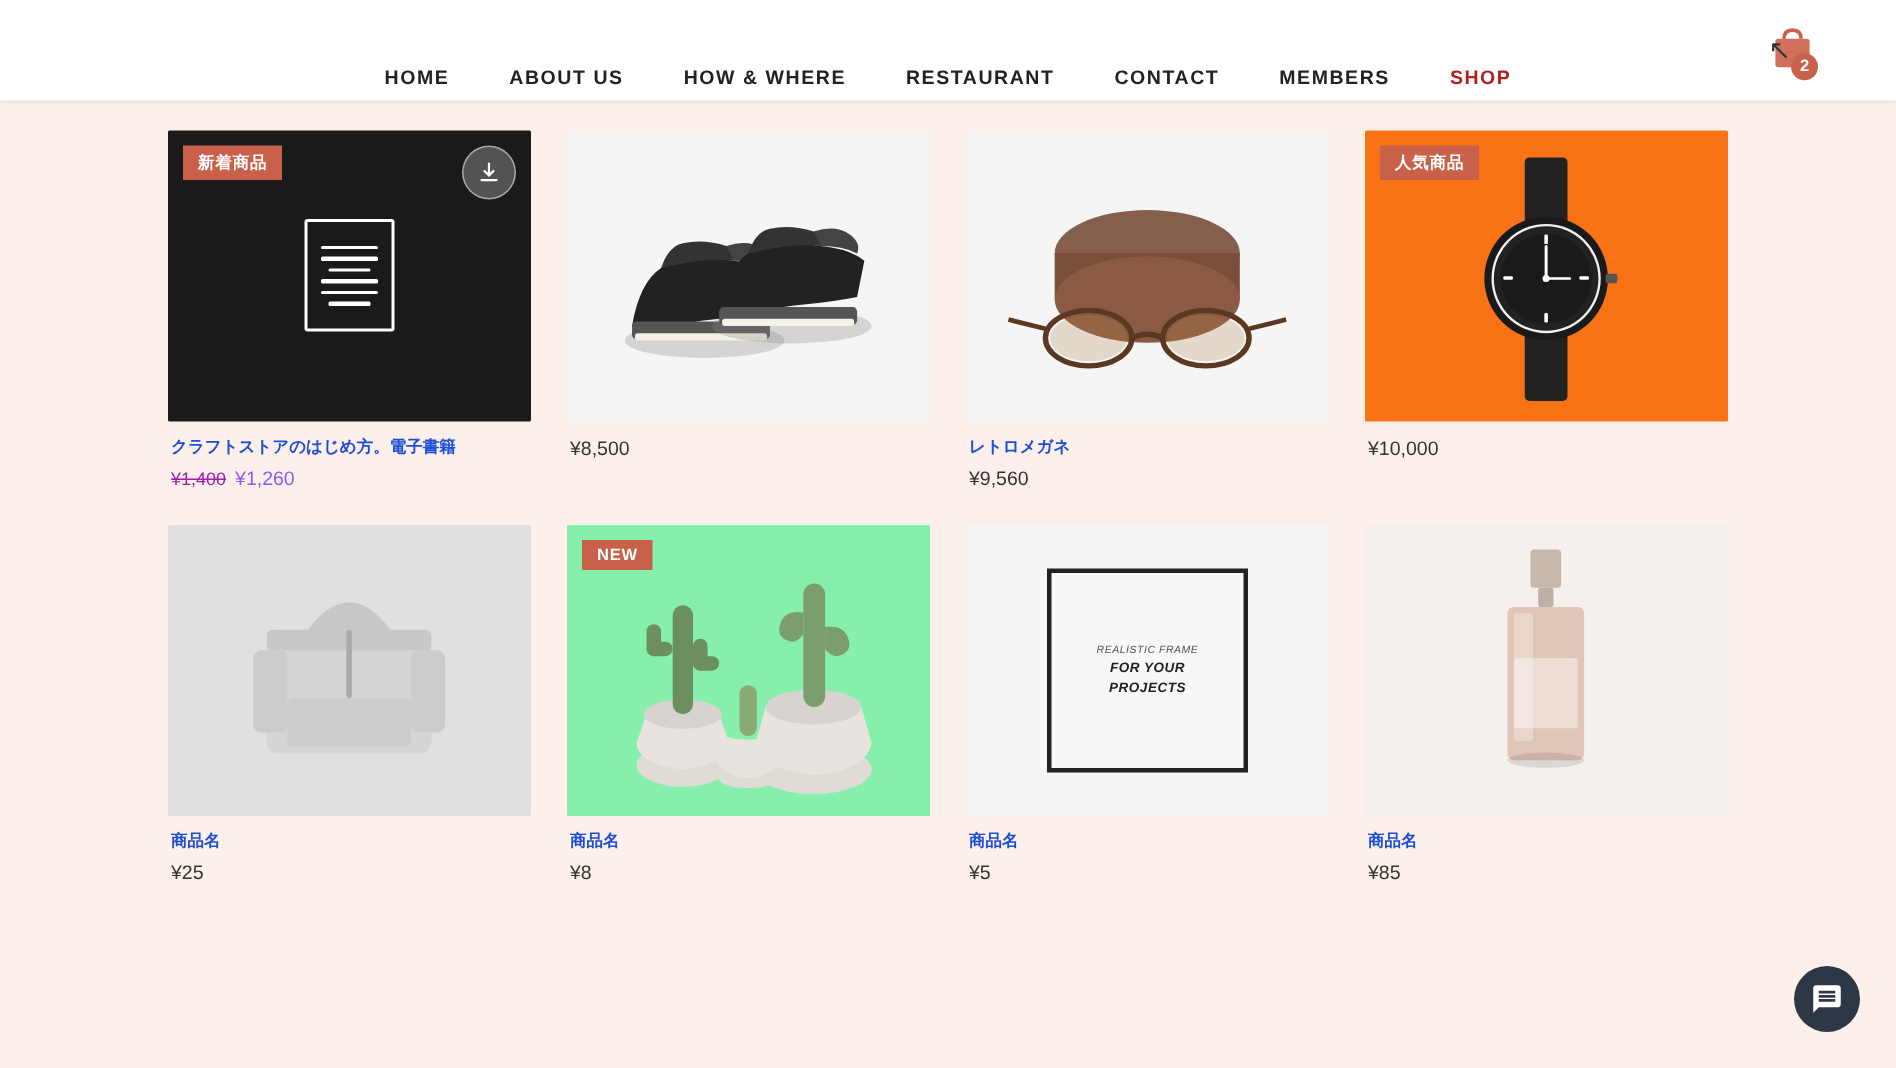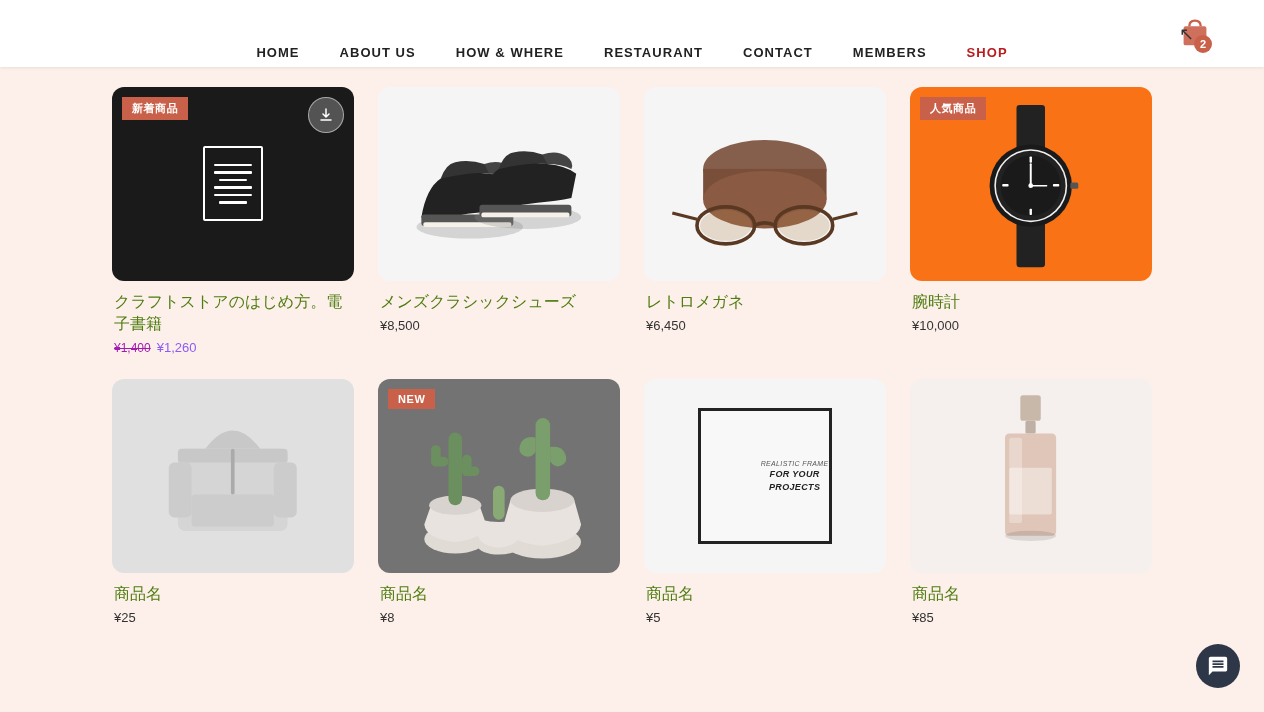--- a/index.html
+++ b/index.html
@@ -87,21 +87,21 @@
 
     .product-card {
       background: transparent;
       cursor: pointer;
     }
     .product-image-wrapper {
       position: relative;
       width: 100%;
       padding-bottom: 80%;
       overflow: hidden;
-      border-radius: 12px;
+      border-radius: 1px;
       background: #f5f5f5;
     }
     .product-image-wrapper.dark-bg {
       background: #1a1a1a;
     }
     .product-image-wrapper.light-bg {
       background: #f5f5f5;
     }
     .product-image-wrapper.white-bg {
       background: #ffffff;
@@ -169,23 +169,23 @@
       background: #fff;
       border-radius: 1px;
     }
     .ebook-icon .line.short { width: 28px; }
 
     
     .product-info {
       padding: 10px 2px 0;
     }
     .product-name {
-      font-size: 16px;
-      color: #4d7c0f;
-      font-weight: 400;
+      font-size: 11px;
+      color: #1d4ed8;
+      font-weight: 700;
       line-height: 1.4;
       margin-bottom: 5px;
     }
     .product-price {
       font-size: 13px;
       color: #333;
     }
     .price-original {
       text-decoration: line-through;
       color: #a21caf;
@@ -195,21 +195,21 @@
     .price-sale {
       color: #8b5cf6;
     }
 
     
     .frame-inner {
       width: 55%;
       height: 70%;
       border: 3px solid #222;
       display: flex;
-      align-items: flex-end;
+      align-items: center;
       justify-content: center;
       flex-direction: column;
       background: #f8f8f8;
     }
     .frame-inner-text {
       font-size: 7px;
       color: #555;
       text-align: center;
       line-height: 1.4;
       font-style: italic;
@@ -326,21 +326,20 @@
           <ellipse cx="130" cy="105" rx="55" ry="12" fill="#888" opacity="0.3"></ellipse>
           <path d="M80 95 Q85 65 100 55 Q115 45 150 50 Q170 52 180 60 L175 85 Q160 88 140 90 Q115 92 95 100 Z" fill="#222"></path>
           <path d="M100 55 Q105 40 115 38 Q130 35 145 40 Q155 43 150 50 Q135 48 115 52 Z" fill="#333"></path>
           <path d="M145 40 Q160 35 170 42 Q178 48 175 55 Q165 50 150 50 Z" fill="#444"></path>
           <rect x="80" y="92" width="95" height="12" rx="3" fill="#555"></rect>
           <rect x="82" y="100" width="91" height="5" rx="2" fill="#f5f0e8"></rect>
         </svg>
       </div>
     </div>
     <div class="product-info">
-      <div class="product-name">メンズクラシックシューズ</div>
       <div class="product-price">
         <span>¥8,500</span>
       </div>
     </div>
   </div>
 
   <div class="product-card">
     <div class="product-image-wrapper light-bg" style="background:#f5f5f5;">
       <div class="prod-img">
         <svg width="85%" height="85%" viewBox="0 0 200 140">
@@ -361,21 +360,21 @@
 
             <line x1="34" y1="14" x2="10" y2="8" stroke="#5a3822" stroke-width="3"></line>
             <line x1="166" y1="14" x2="190" y2="8" stroke="#5a3822" stroke-width="3"></line>
           </g>
         </svg>
       </div>
     </div>
     <div class="product-info">
       <div class="product-name">レトロメガネ</div>
       <div class="product-price">
-        <span>¥6,450</span>
+        <span>¥9,560</span>
       </div>
     </div>
   </div>
 
   <div class="product-card">
     <div class="product-image-wrapper light-bg" style="background:#f97316;">
       <div class="badge">人気商品</div>
       <div class="prod-img">
         <svg width="75%" height="90%" viewBox="0 0 160 220">
 
@@ -397,21 +396,20 @@
           <line x1="80" y1="112" x2="80" y2="85" stroke="#fff" stroke-width="2.5" stroke-linecap="round"></line>
           <line x1="80" y1="112" x2="100" y2="112" stroke="#fff" stroke-width="2" stroke-linecap="round"></line>
 
           <circle cx="80" cy="112" r="3" fill="#fff"></circle>
 
           <rect x="130" y="108" width="10" height="8" rx="2" fill="#555"></rect>
         </svg>
       </div>
     </div>
     <div class="product-info">
-      <div class="product-name">腕時計</div>
       <div class="product-price">
         <span>¥10,000</span>
       </div>
     </div>
   </div>
 
   <div class="product-card">
     <div class="product-image-wrapper" style="background:#e0e0e0;">
       <div class="prod-img">
         <svg width="75%" height="85%" viewBox="0 0 160 180">
@@ -432,21 +430,21 @@
     </div>
     <div class="product-info">
       <div class="product-name">商品名</div>
       <div class="product-price">
         <span>¥25</span>
       </div>
     </div>
   </div>
 
   <div class="product-card">
-    <div class="product-image-wrapper" style="background:#737373;">
+    <div class="product-image-wrapper" style="background:#86efac;">
       <div class="badge">NEW</div>
       <div class="prod-img">
         <svg width="80%" height="90%" viewBox="0 0 200 180">
 
           <ellipse cx="55" cy="155" rx="32" ry="15" fill="#e0dbd5"></ellipse>
           <path d="M23 140 Q25 155 55 158 Q85 155 87 140 L80 120 Q55 125 30 120 Z" fill="#e8e3de"></path>
           <ellipse cx="55" cy="120" rx="27" ry="10" fill="#d8d3ce"></ellipse>
 
           <rect x="48" y="45" width="14" height="75" rx="7" fill="#6b8f5e"></rect>
           <rect x="30" y="70" width="18" height="10" rx="5" fill="#6b8f5e"></rect>

